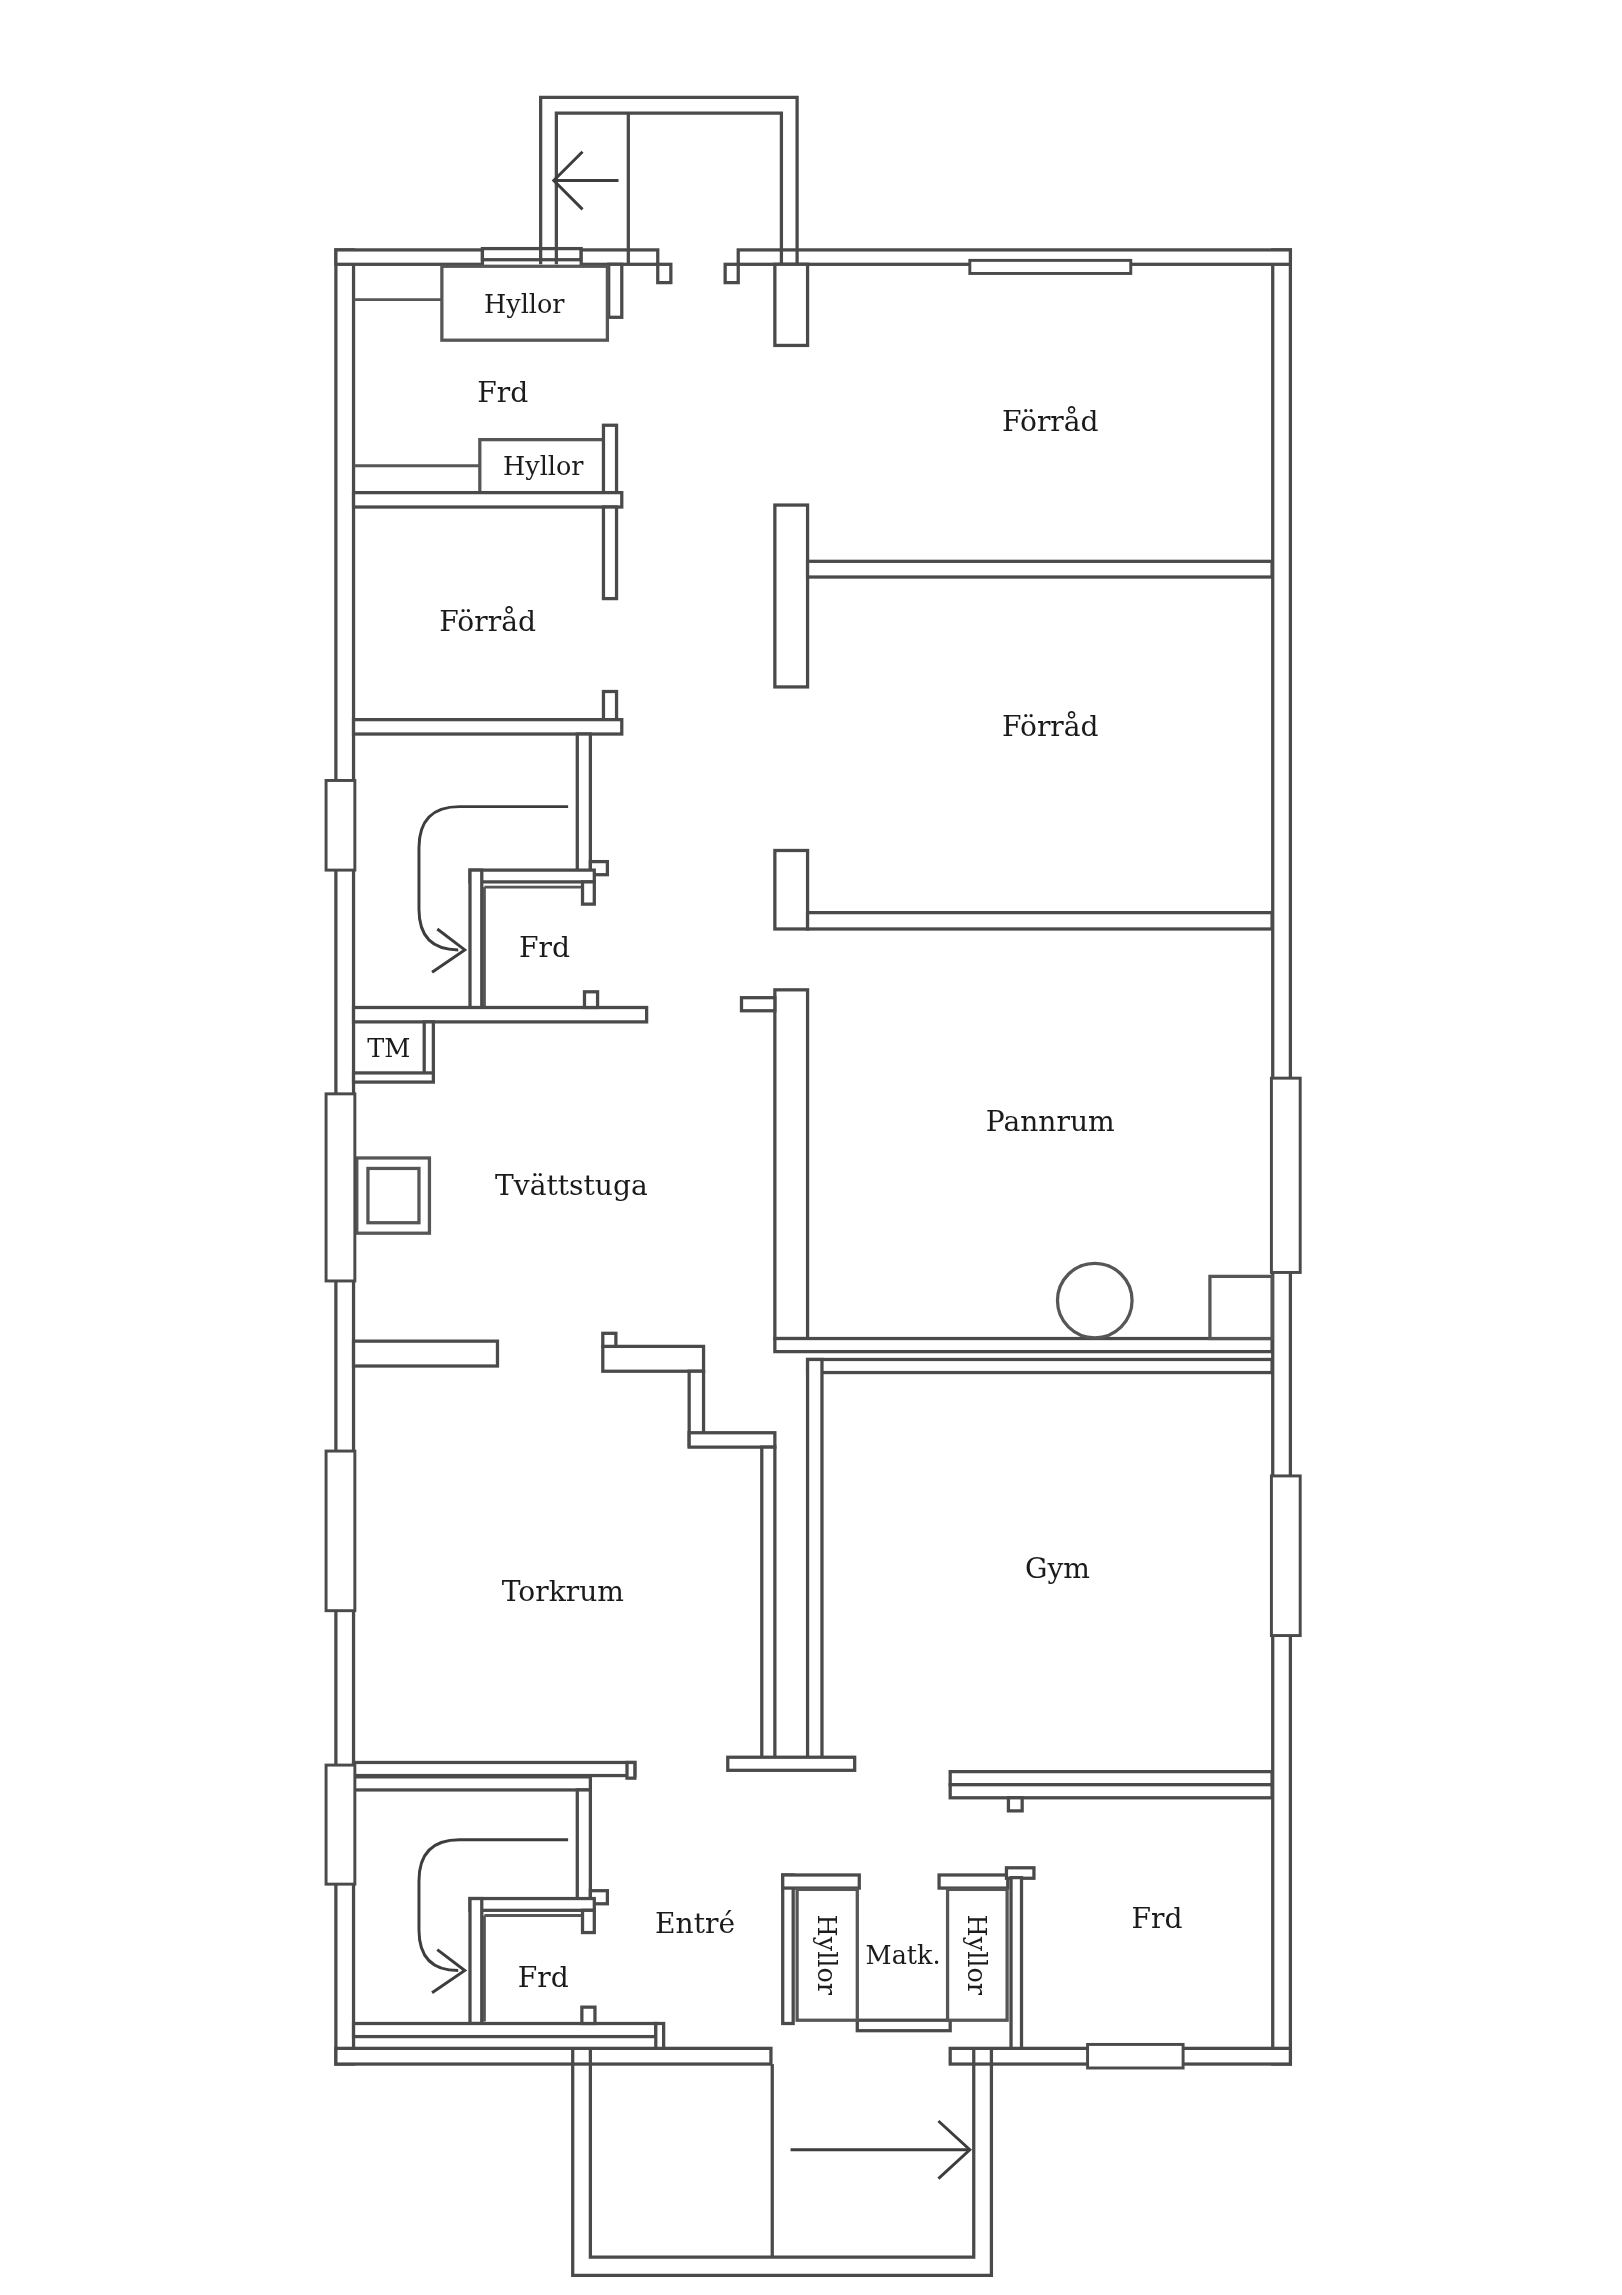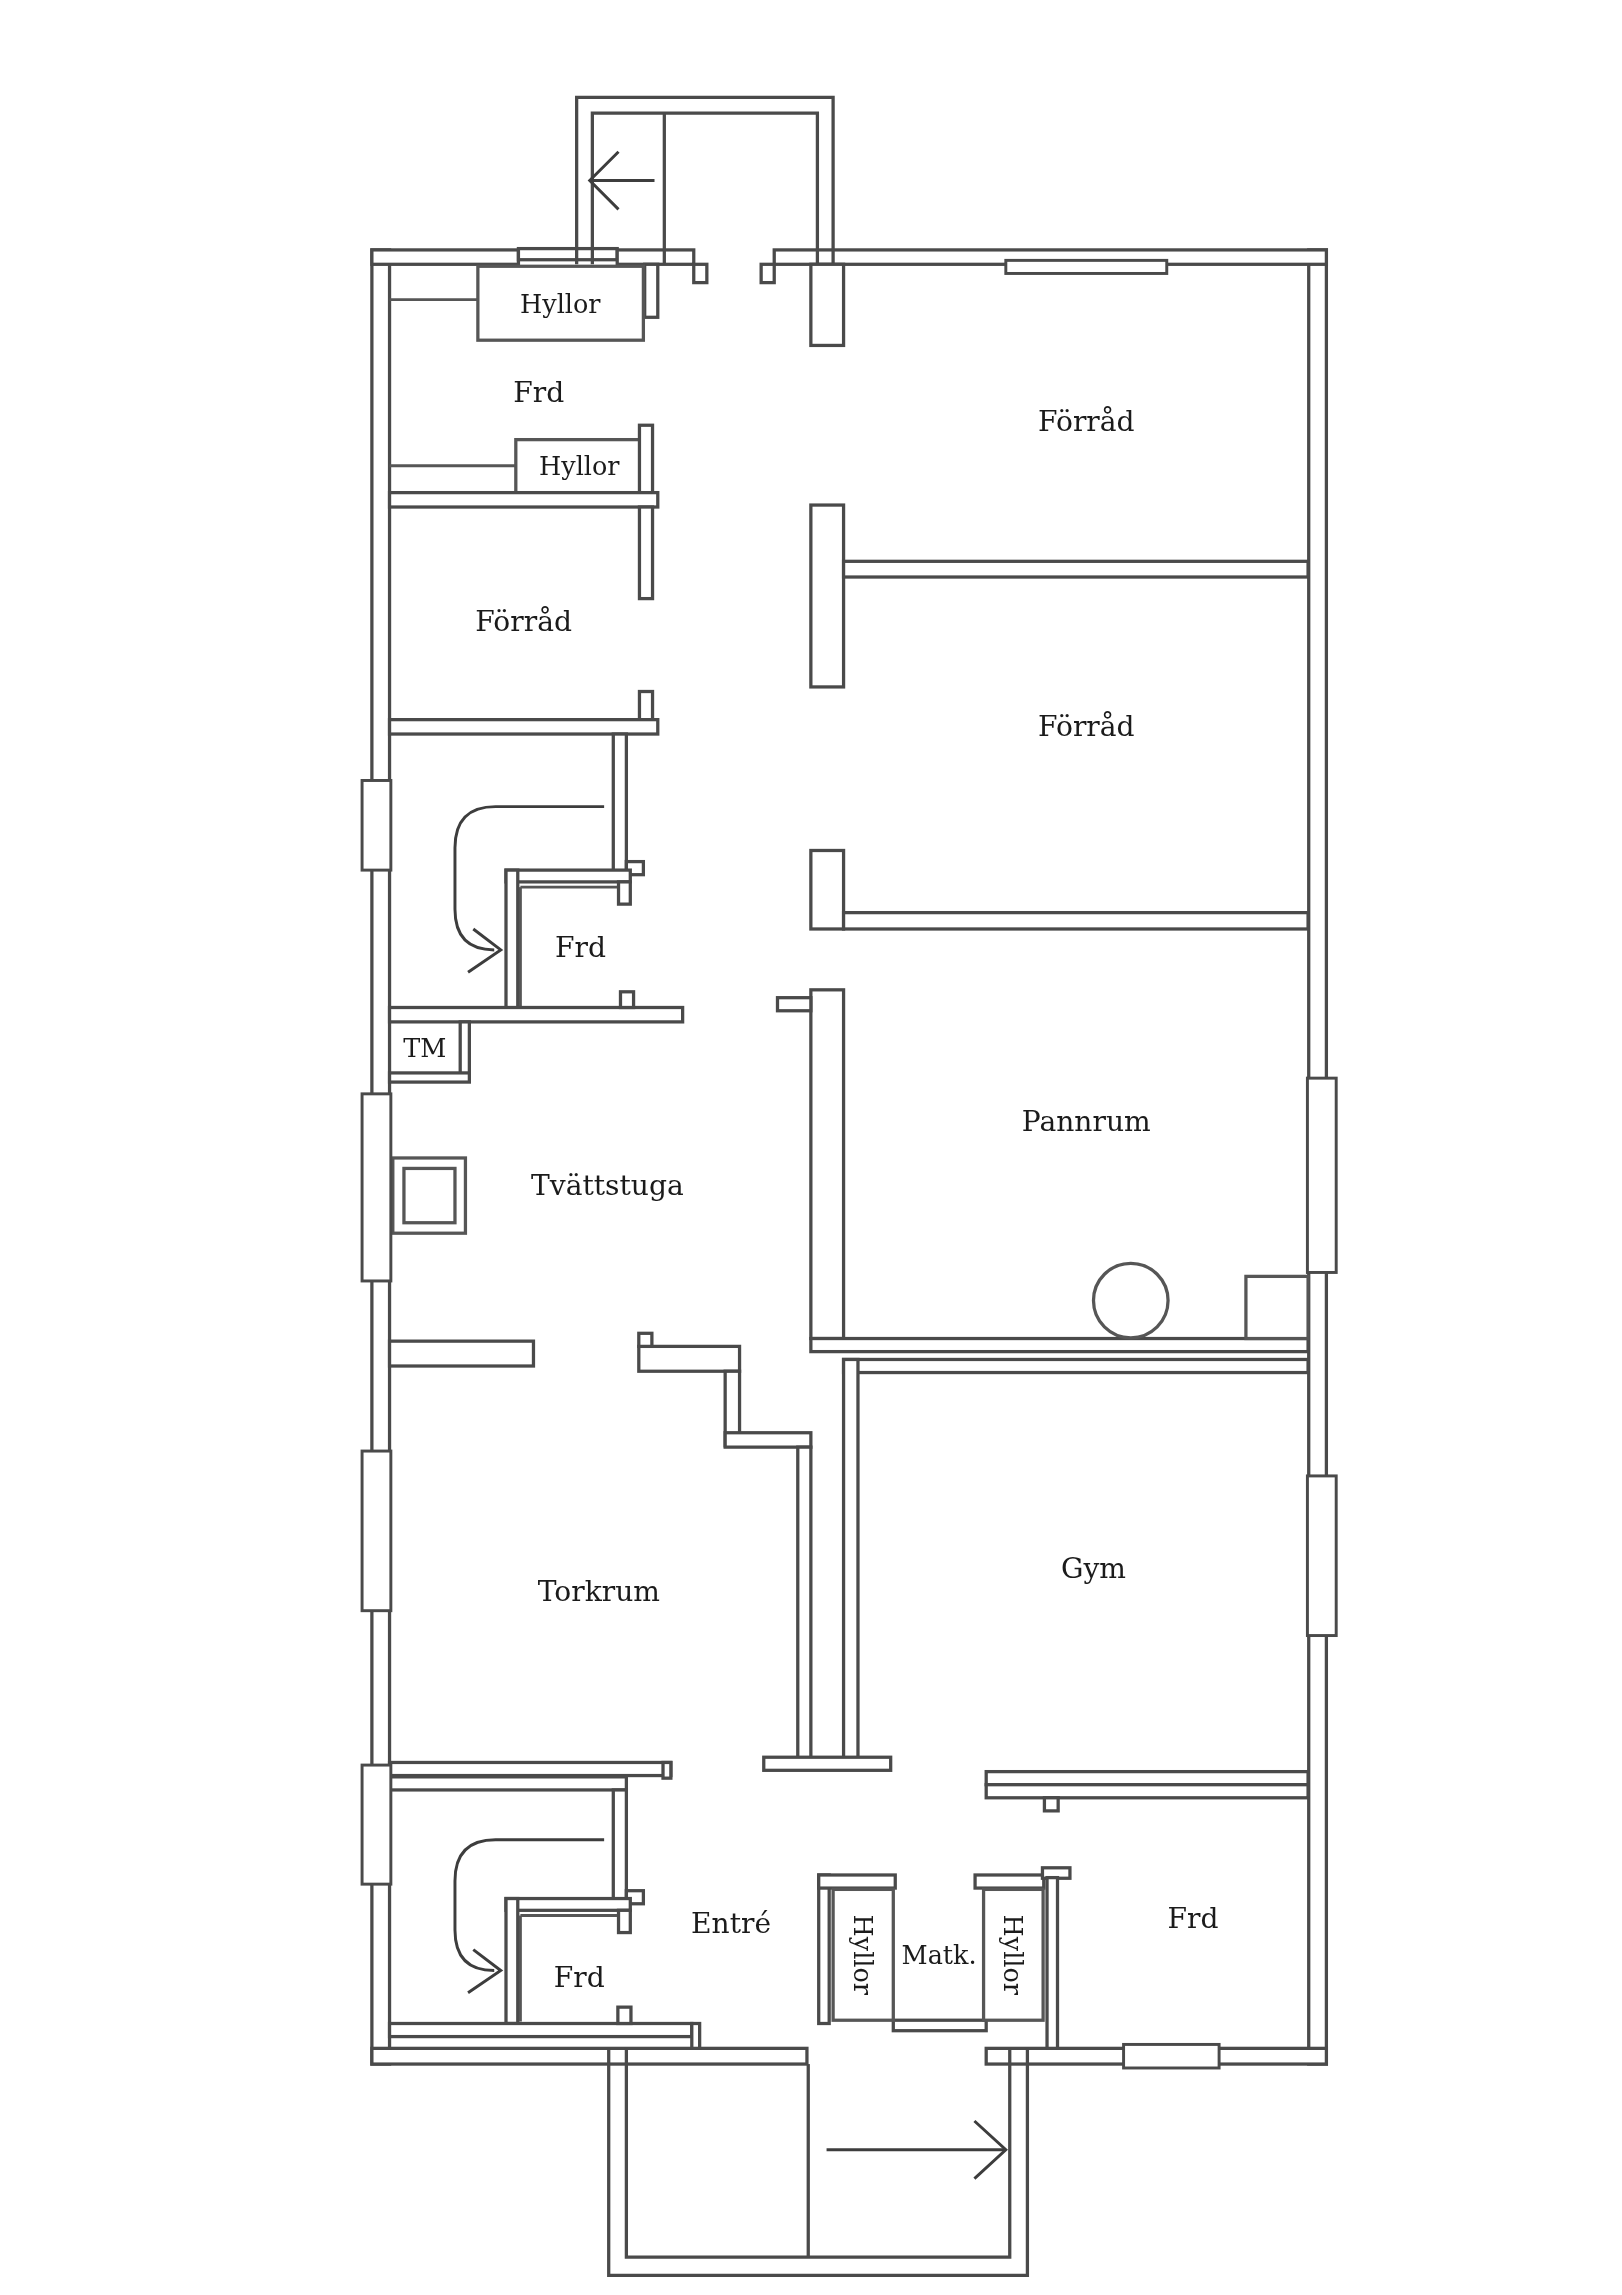--- a/index.html
+++ b/index.html
@@ -2,21 +2,21 @@
 <html style="--wall: #4a4a4a; --thin: #565656; --text: #1b1b1b; --bg: #ffffff;font-size:10.5px"><head>
 <meta charset="utf-8">
 <style>
   :root{
     --wall:#4a4a4a;
     --thin:#565656;
     --text:#1b1b1b;
     --bg:#ffffff;
   }
   html,body{margin:0;padding:0;background:var(--bg);}
-  .page{width:1481px;height:2295px;background:var(--bg);position:relative;overflow:hidden;padding-left:36px;}
+  .page{width:1481px;height:2295px;background:var(--bg);position:relative;overflow:hidden;}
   svg{display:block;}
   .wall{fill:#ffffff;stroke:var(--wall);stroke-width:5;}
   .wall-open{fill:none;stroke:var(--wall);stroke-width:5;}
   .thin{fill:none;stroke:var(--thin);stroke-width:4.5;}
   .fixture{fill:#ffffff;stroke:var(--thin);stroke-width:5;}
   .window{fill:#ffffff;stroke:var(--wall);stroke-width:4.5;}
   .arrow{fill:none;stroke:#3d3d3d;stroke-width:4.5;}
   .room-label{font-family:"DejaVu Serif","Liberation Serif",serif;font-size:43px;fill:var(--text);text-anchor:middle;dominant-baseline:central;}
   .small-label{font-family:"DejaVu Serif","Liberation Serif",serif;font-size:39px;fill:var(--text);text-anchor:middle;dominant-baseline:central;}
 </style>

